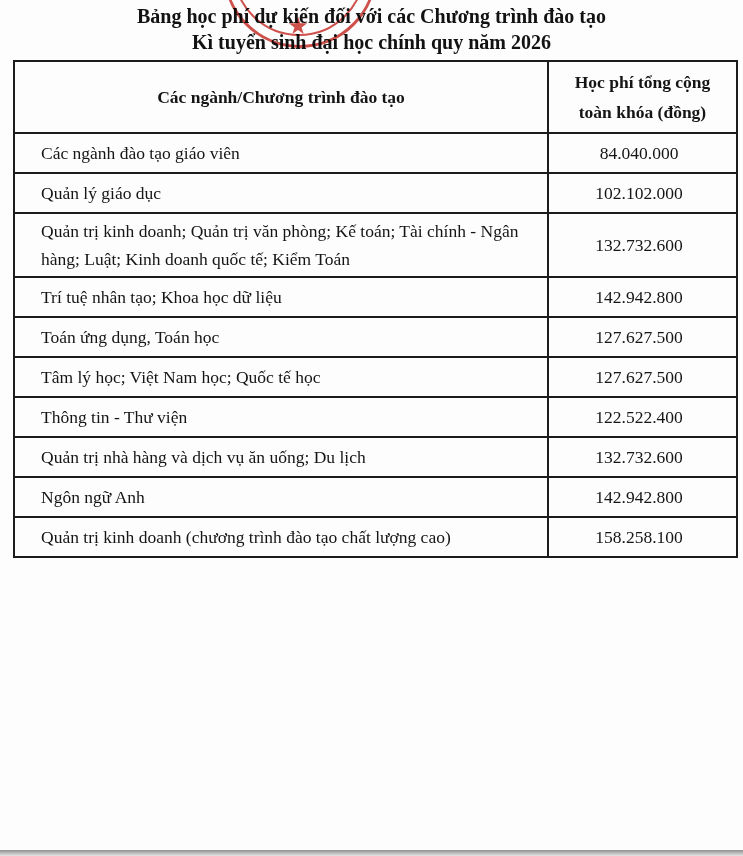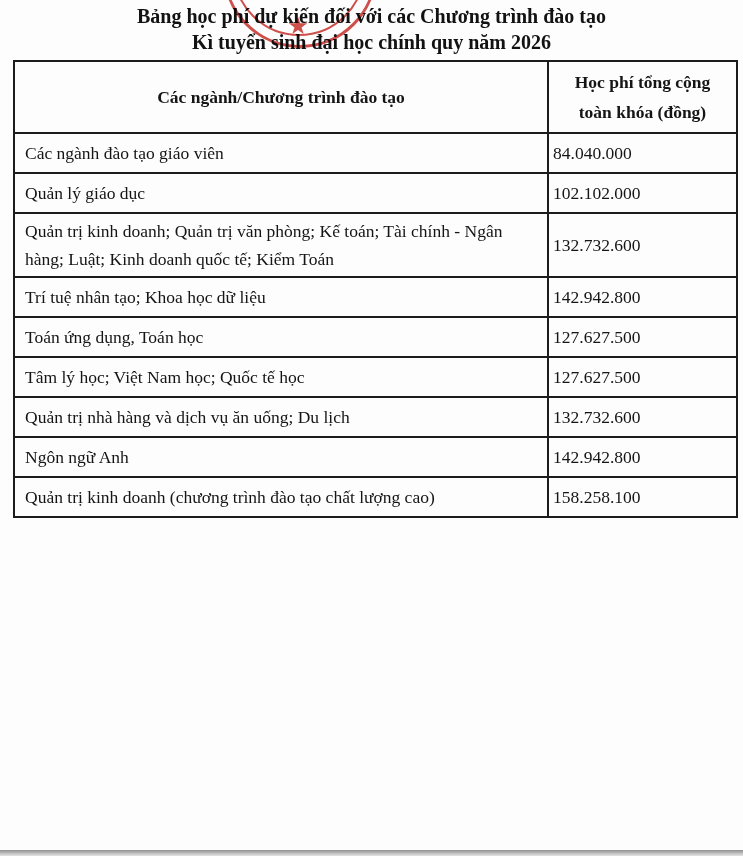--- a/index.html
+++ b/index.html
@@ -88,26 +88,26 @@
   table.fee-table th {
     font-weight: bold;
     text-align: center;
     height: 66px;
     padding: 2px 8px;
     line-height: 30px;
     font-size: 17.5px;
   }
   table.fee-table td.program {
     text-align: left;
-    padding: 3px 8px 3px 10px;
+    padding: 3px 8px 3px 26px;
     line-height: 28px;
     height: 32px;
   }
   table.fee-table td.fee {
-    text-align: left;
+    text-align: center;
     padding: 3px 11px 3px 4px;
     line-height: 28px;
     height: 32px;
     white-space: nowrap;
   }
 
   
   .scan-edge {
     position: absolute;
     left: 0; bottom: 0;
@@ -161,20 +161,24 @@
       </tr>
       <tr>
         <td class="program">Toán ứng dụng, Toán học</td>
         <td class="fee">127.627.500</td>
       </tr>
       <tr>
         <td class="program">Tâm lý học; Việt Nam học; Quốc tế học</td>
         <td class="fee">127.627.500</td>
       </tr>
       <tr>
+        <td class="program">Thông tin - Thư viện</td>
+        <td class="fee">122.522.400</td>
+      </tr>
+      <tr>
         <td class="program">Quản trị nhà hàng và dịch vụ ăn uống; Du lịch</td>
         <td class="fee">132.732.600</td>
       </tr>
       <tr>
         <td class="program">Ngôn ngữ Anh</td>
         <td class="fee">142.942.800</td>
       </tr>
       <tr>
         <td class="program">Quản trị kinh doanh (chương trình đào tạo chất lượng cao)</td>
         <td class="fee">158.258.100</td>

